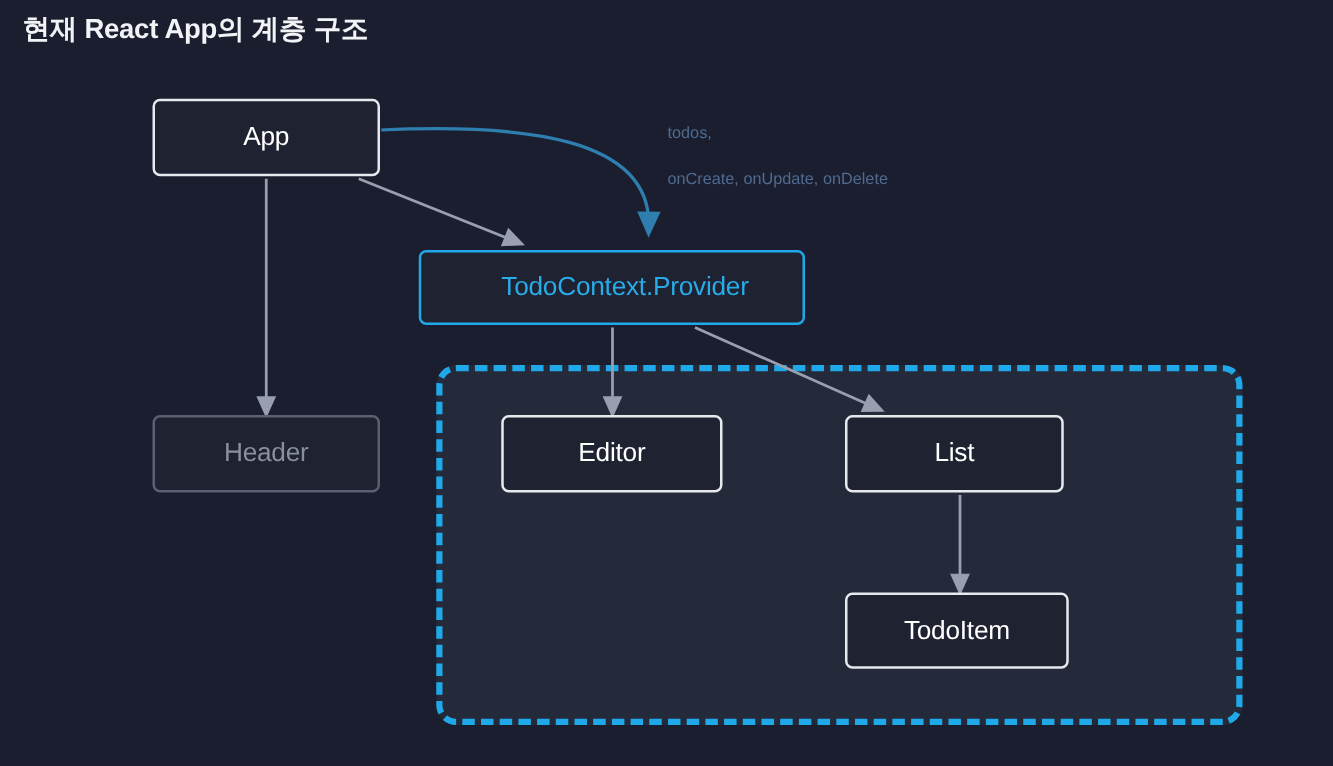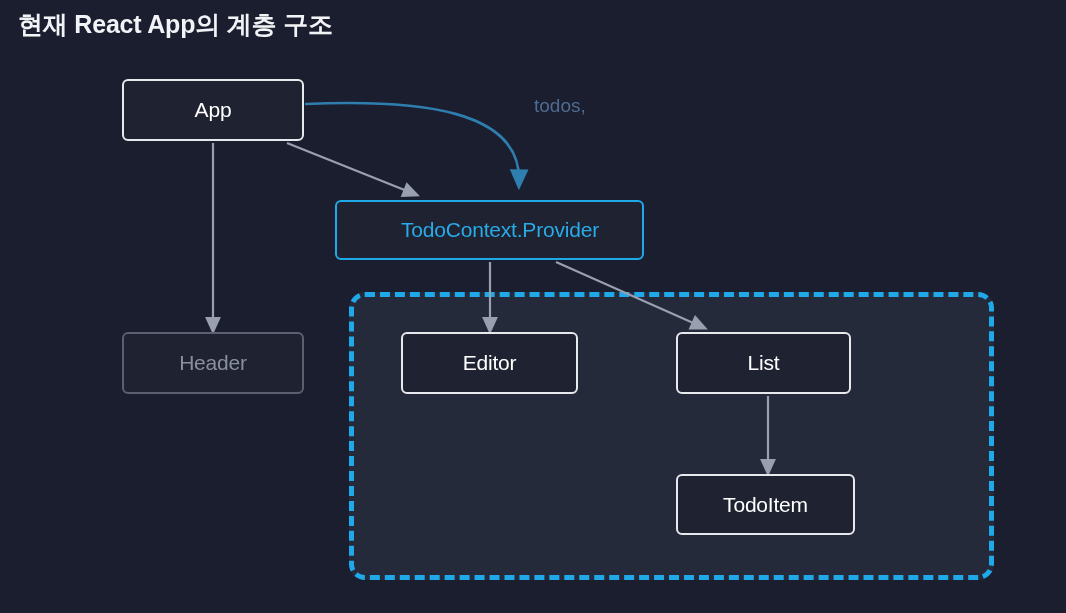--- a/index.html
+++ b/index.html
@@ -15,21 +15,21 @@
     width: 1066px;
     height: 613px;
     background: #1b1e2e;
   }
 
   
   #diagram-title {
     position: absolute;
     left: 18px;
     top: 8px;
-    font-size: 25px;
+    font-size: 22px;
     font-weight: 700;
     color: #f2f3f7;
     letter-spacing: -0.2px;
     white-space: nowrap;
   }
 
   
   #context-scope-region {
     position: absolute;
     left: 349px;
@@ -81,21 +81,21 @@
   #node-provider { left:335px; top:200px; width:309px; height:60px;padding-left:21px; }
   #node-editor   { left:401px; top:332px; width:177px; height:62px;text-align:right; }
   #node-list     { left:676px; top:332px; width:175px; height:62px; }
   #node-todoitem { left:676px; top:474px; width:179px; height:61px; }
 
   
   #edge-label-context-values {
     position: absolute;
     left: 534px;
     top: 87px;
-    font-size: 19px;
+    font-size: 13px;
     line-height: 37px;
     color: #4f6b91;
     white-space: nowrap;
   }
 
   
   #arrow-layer {
     position: absolute;
     left: 0; top: 0;
     width: 1066px;
@@ -143,20 +143,21 @@
       <line x1="556" y1="262" x2="700" y2="326" stroke="#9a9fb0" stroke-width="2.2" marker-end="url(#head-gray)"></line>
     </g>
 
     <g>
       <line x1="768" y1="396" x2="768" y2="468" stroke="#9a9fb0" stroke-width="2.2" marker-end="url(#head-gray)"></line>
     </g>
   </svg>
 
   <div id="edge-label-context-values">
     <div>todos,</div>
+    <div>onCreate, onUpdate, onDelete</div>
   </div>
 
   <div class="node dim" id="node-header">
     <span>Header</span>
   </div>
 
   <div class="node white" id="node-app">
     <span>App</span>
   </div>
 

